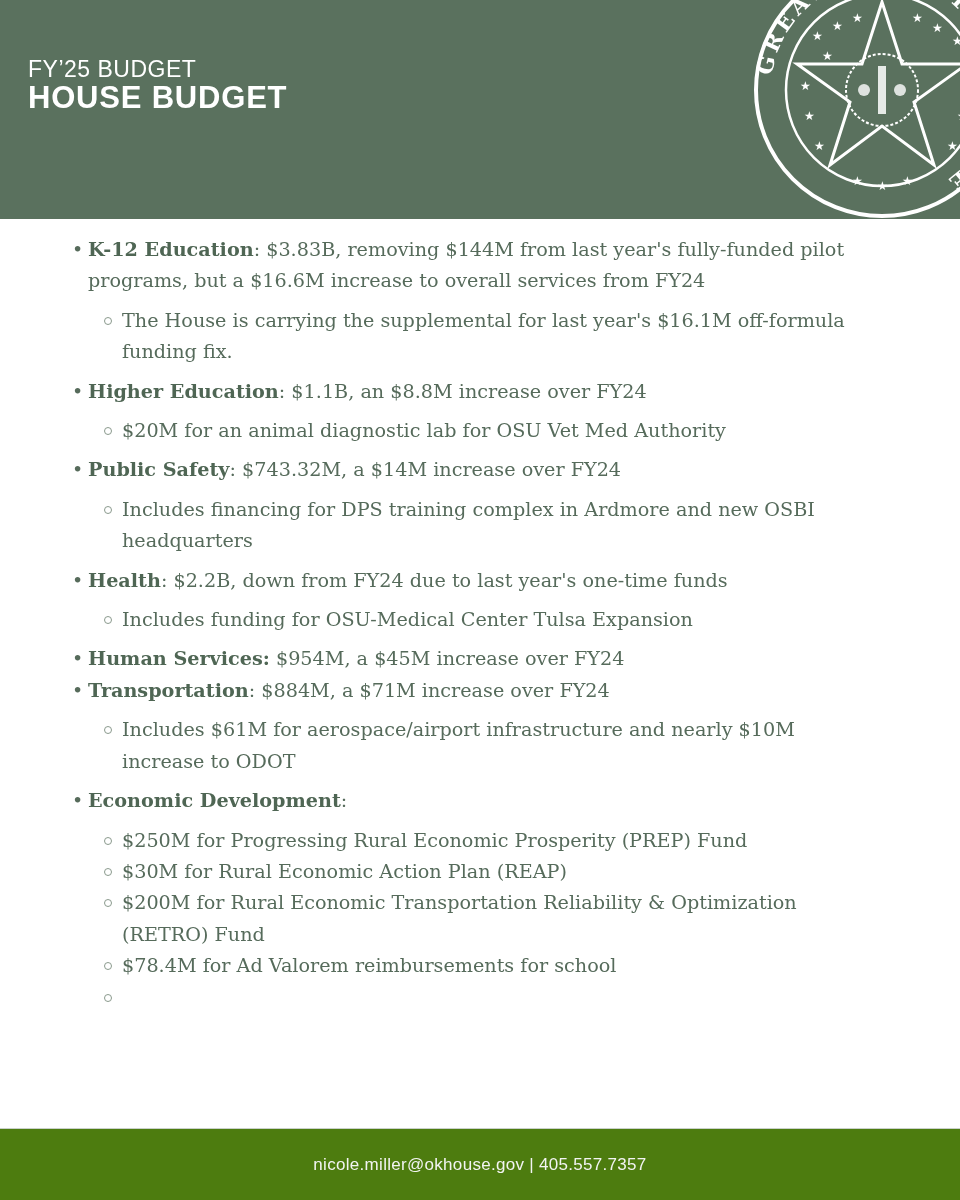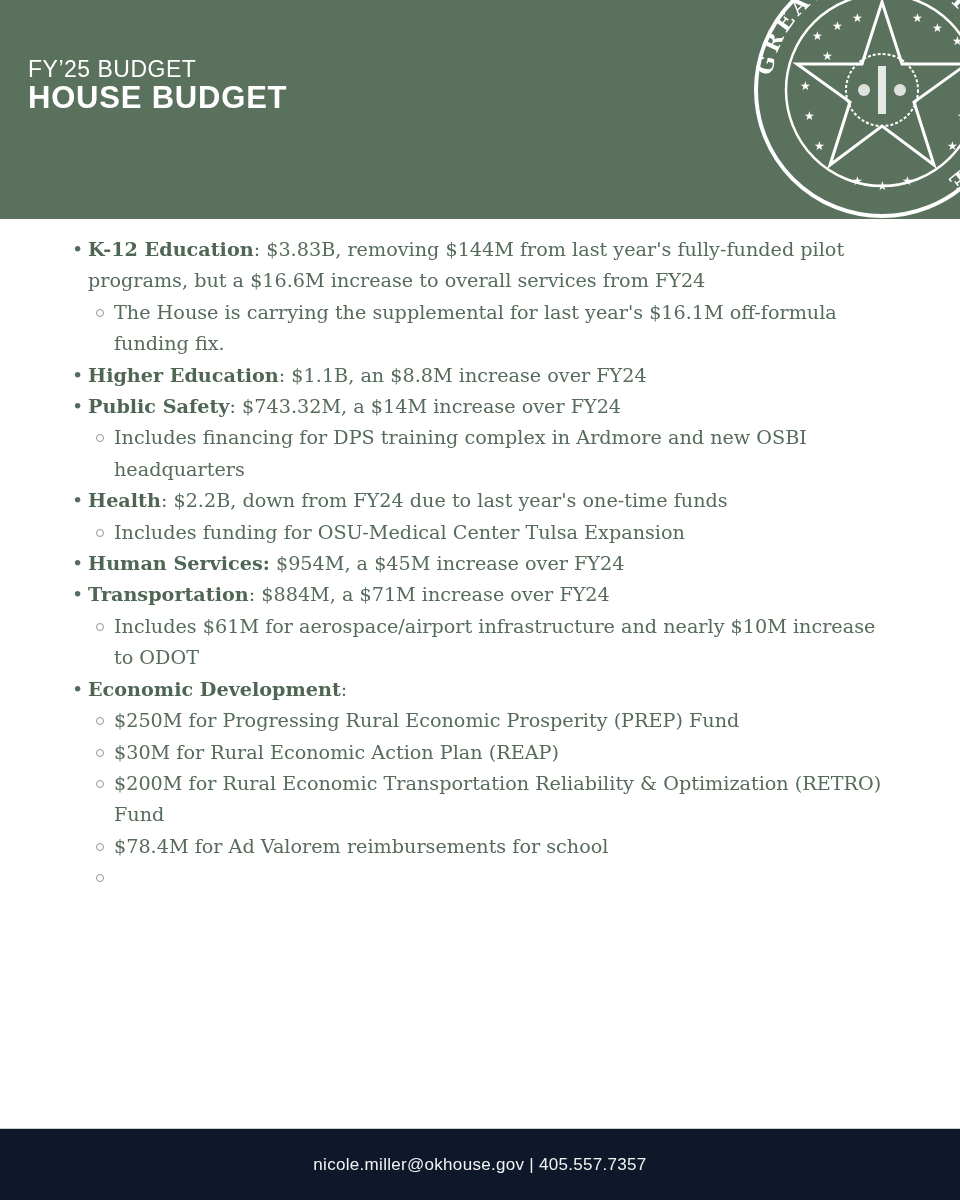--- a/index.html
+++ b/index.html
@@ -32,31 +32,31 @@
       list-style: none; margin: 0; padding: 15px 0 0 0;
     }
     ul.main > li {
       position: relative; padding-left: 88px; padding-right: 70px;
       font-size: 19.2px; line-height: 31.4px; color: #566b5b;
     }
     ul.main > li > .bullet {
       position: absolute; left: 72px; top: 0; color: #566b5b; font-size: 19px;
     }
     .label { font-weight: 700; color: #4f6654; }
-    ul.sub { list-style: none; margin: 0; padding: 0; }
+    ul.sub { list-style: none; margin: 8px; padding: 0; }
     ul.sub > li {
       position: relative; padding-left: 26px; margin-left: 0;
     }
     ul.sub > li > .circ {
       position: absolute; left: 8px; top: 12px; width: 6px; height: 6px;
       border: 1.3px solid #8a9a8d; border-radius: 50%;
     }
     .footer {
       position: absolute; left: 0; top: 1128px; width: 960px; height: 72px;
-      background: #0f172a; border-top: 1px solid #c9d1ca;
+      background: #4d7c0f; border-top: 1px solid #c9d1ca;
       display: flex; align-items: center; justify-content: center;
     }
     .footer span {
       font-family: "Liberation Sans", "DejaVu Sans", sans-serif;
       color: #f2f4f2; font-size: 17px; letter-spacing: 0.3px;
     }
   </style>
 </head>
 <body>
 
@@ -105,20 +105,23 @@
     <li>
       <span class="bullet">•</span>
       <span class="label">K-12 Education</span><span>: $3.83B, removing $144M from last year's fully-funded pilot programs, but a $16.6M increase to overall services from FY24</span>
       <ul class="sub">
         <li><span class="circ"></span><span>The House is carrying the supplemental for last year's $16.1M off-formula funding fix.</span></li>
       </ul>
     </li>
     <li>
       <span class="bullet">•</span>
       <span class="label">Higher Education</span><span>: $1.1B, an $8.8M increase over FY24</span>
+      <ul class="sub">
+        <li><span class="circ"></span><span>$20M for an animal diagnostic lab for OSU Vet Med Authority</span></li>
+      </ul>
     </li>
     <li>
       <span class="bullet">•</span>
       <span class="label">Public Safety</span><span>: $743.32M, a $14M increase over FY24</span>
       <ul class="sub">
         <li><span class="circ"></span><span>Includes financing for DPS training complex in Ardmore and new OSBI headquarters</span></li>
       </ul>
     </li>
     <li>
       <span class="bullet">•</span>

